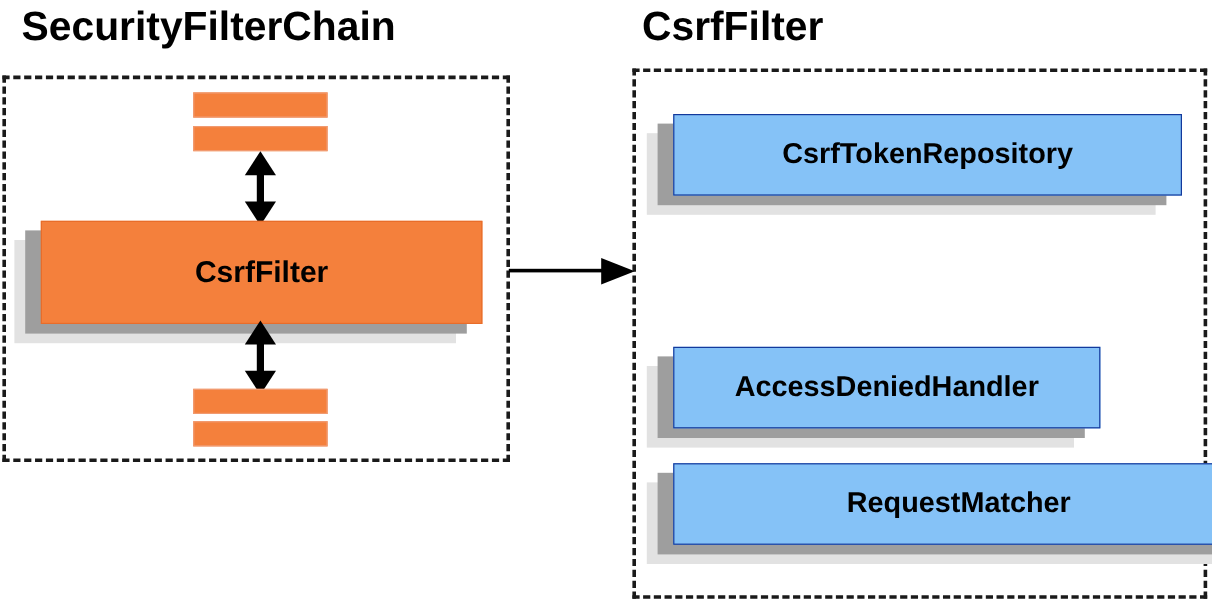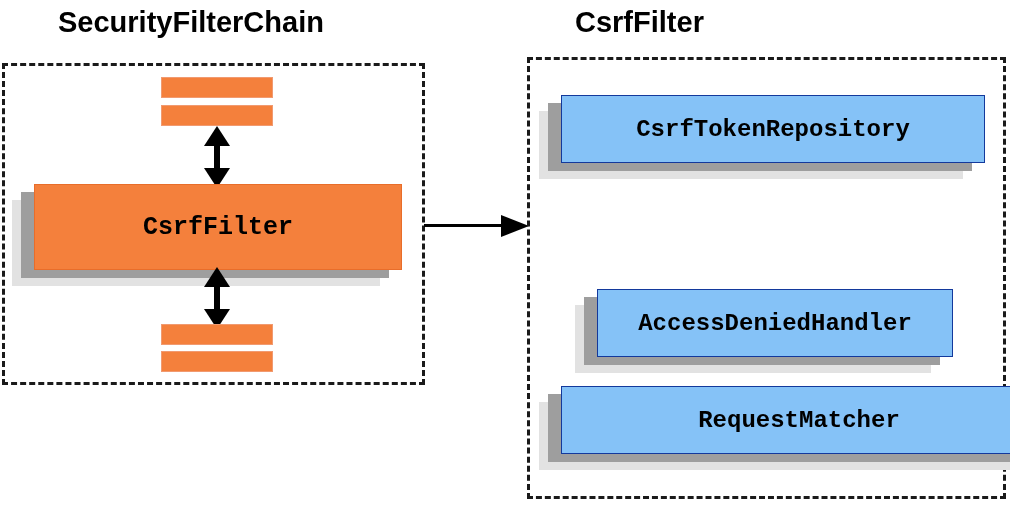--- a/index.html
+++ b/index.html
@@ -16,25 +16,24 @@
     height: 505px;
     background: #ffffff;
     overflow: hidden;
   }
 
   
   .panel-title {
     position: absolute;
     font-family: "Liberation Sans", sans-serif;
     font-weight: bold;
-    font-size: 29px;
+    font-size: 34px;
     line-height: 34px;
     color: #000000;
     white-space: nowrap;
-    margin-left: 40px;
   }
   #title-left  { left: 18px;  top: 5px; }
   #title-right { left: 535px; top: 5px; }
 
   
   .dashed-box {
     position: absolute;
     border: 3px dashed #1a1a1a;
     background: transparent;
     box-sizing: border-box;
@@ -61,21 +60,21 @@
     transform: translate(-22px, 16px);
   }
   .node .shadow-near {
     background: #9e9e9e;
     transform: translate(-13px, 8px);
   }
   .node .face {
     display: flex;
     align-items: center;
     justify-content: center;
-    font-family: Liberation Mono, monospace;
+    font-family: Liberation Sans, sans-serif;
     font-weight: bold;
     color: #000000;
     text-align: left;
   }
 
   
   .node-orange .face {
     background: #f4803c;
     border: 1px solid #e86d2a;
     font-size: 25px;
@@ -183,21 +182,21 @@
 
   <div id="panel-right" class="dashed-box"></div>
 
   <div class="node node-blue" style="left:561px; top:95px; width:424px; height:68px;">
     <div class="shadow-far"></div>
     <div class="shadow-near"></div>
     <div class="face">CsrfTokenRepository</div>
   </div>
 
 
-  <div class="node node-blue" style="left:561px; top:289px; width:356px; height:68px;margin-left:36px;">
+  <div class="node node-blue" style="left:561px; top:289px; width:356px; height:68px;">
     <div class="shadow-far"></div>
     <div class="shadow-near"></div>
     <div class="face">AccessDeniedHandler</div>
   </div>
 
   <div class="node node-blue" style="left:561px; top:386px; width:476px; height:68px;">
     <div class="shadow-far"></div>
     <div class="shadow-near"></div>
     <div class="face">RequestMatcher</div>
   </div>

